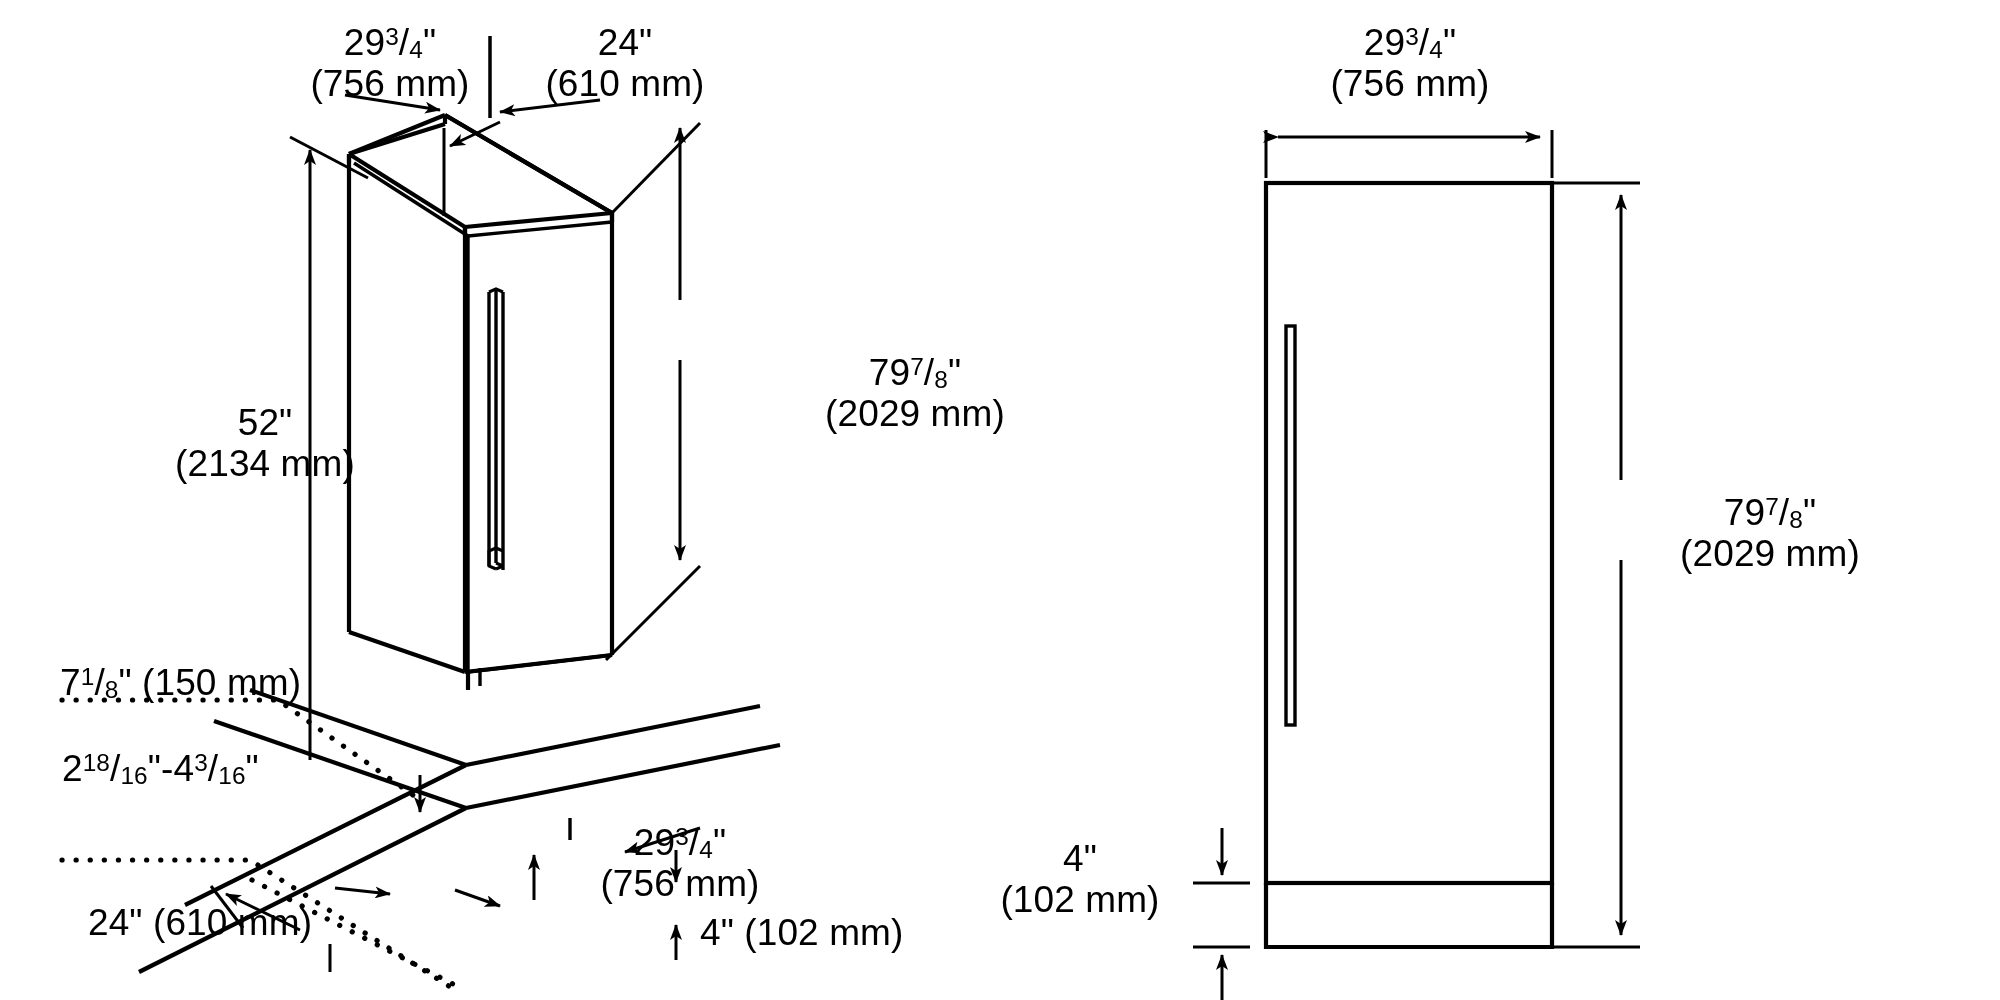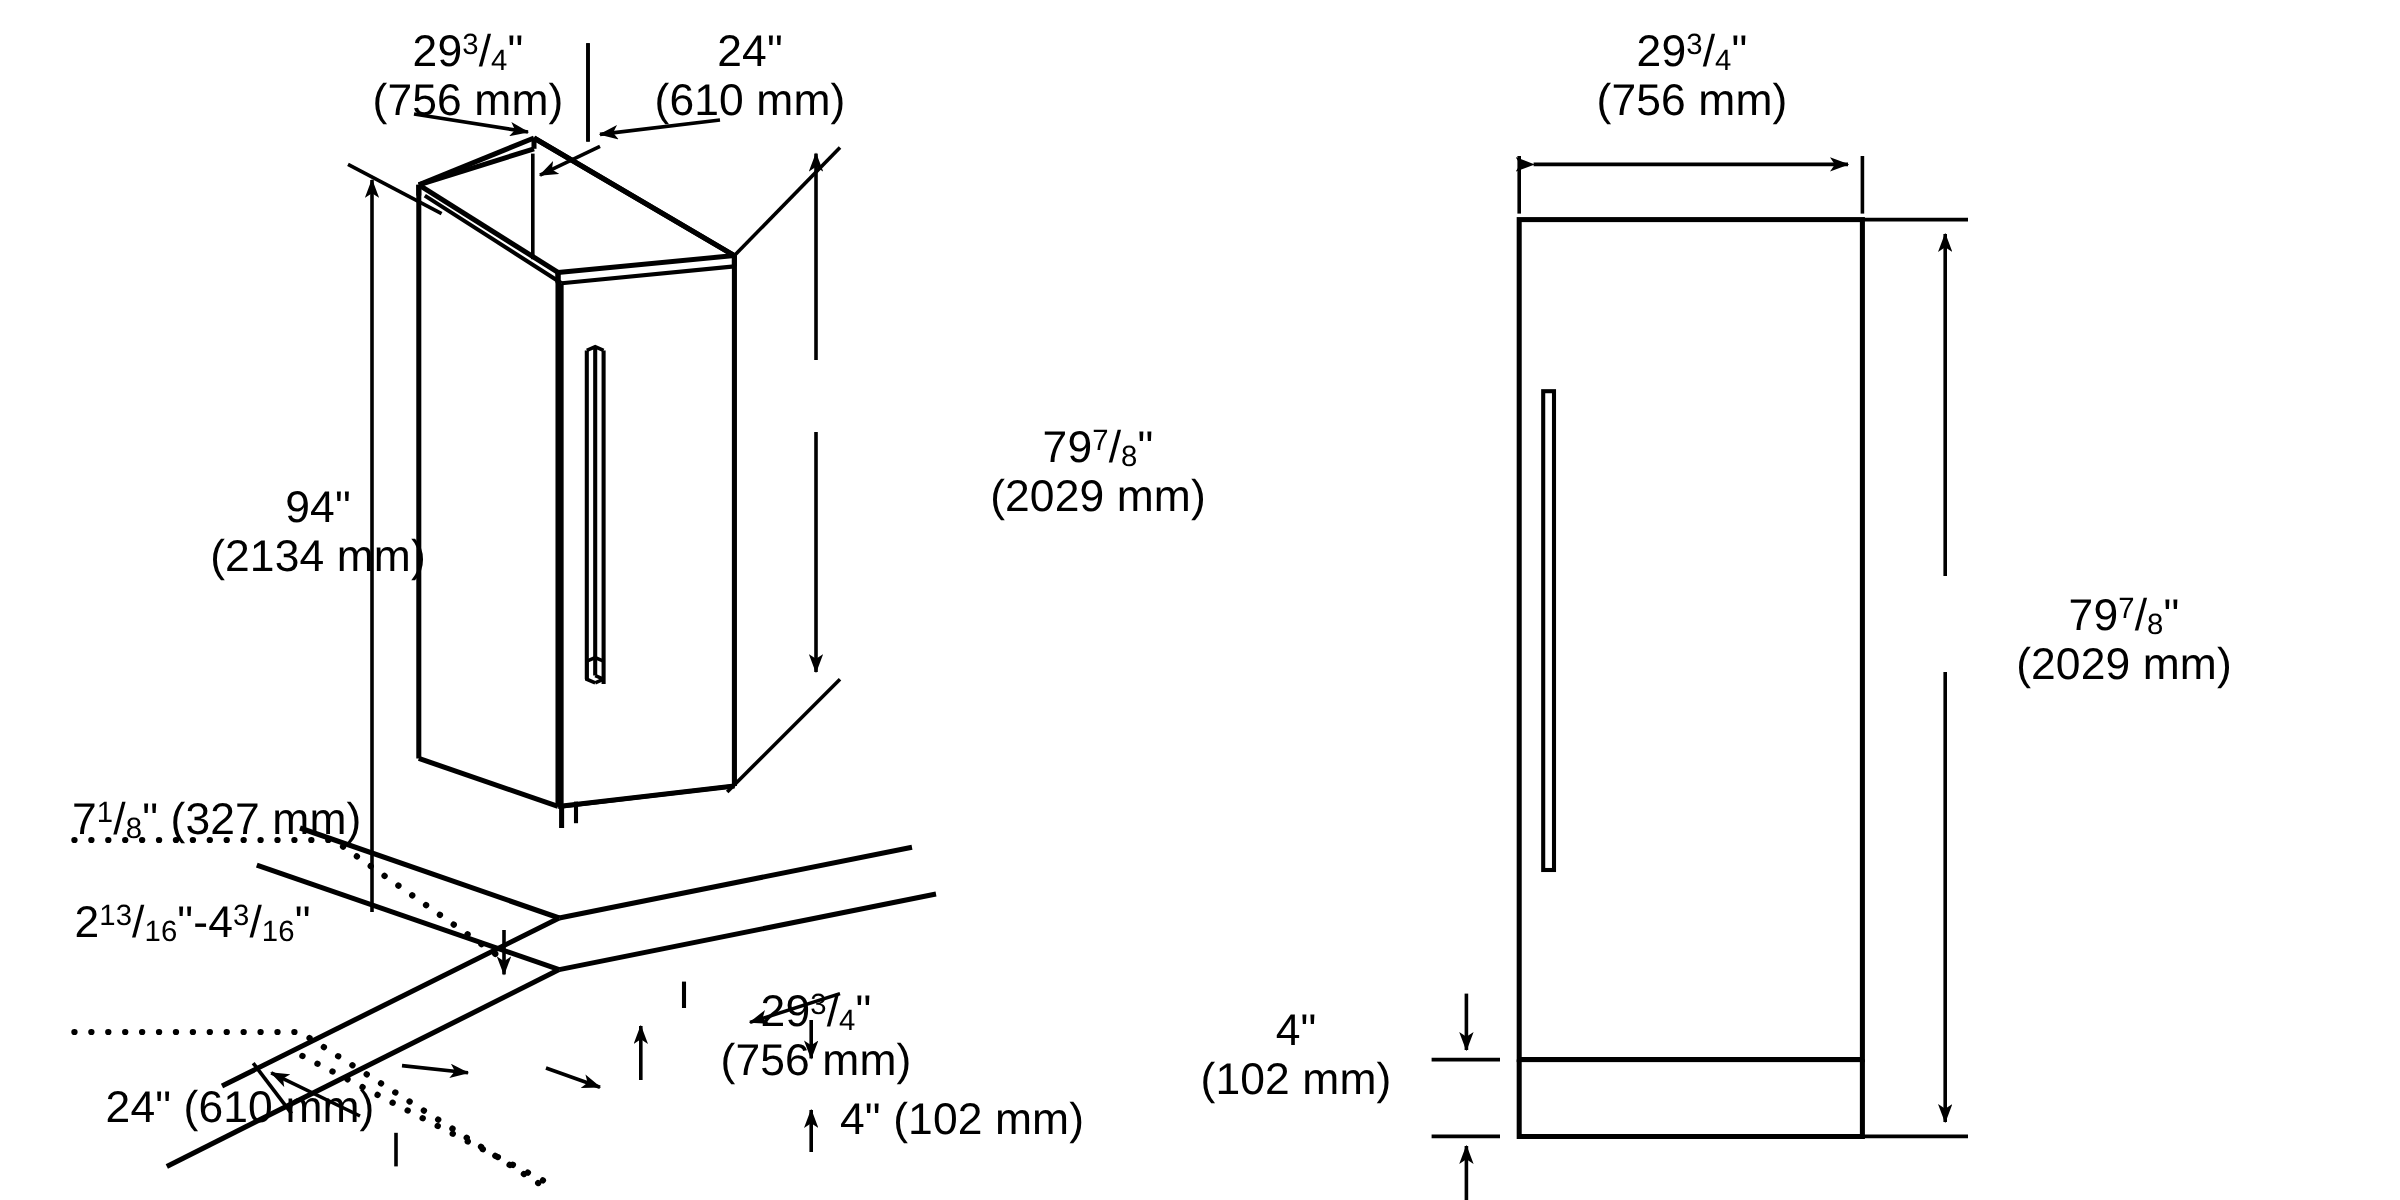--- a/index.html
+++ b/index.html
@@ -219,42 +219,42 @@
 
   <div class="lbl ctr" style="left:520px;top:22px;width:210px;">
     <span class="r">
       <span>24</span><span>"</span>
     </span>
     <span class="r">(610 mm)</span>
   </div>
 
   <div class="lbl ctr" style="left:140px;top:402px;width:250px;">
     <span class="r">
-      <span>94</span><span>"</span>
+      <span>52</span><span>"</span>
     </span>
     <span class="r">(2134 mm)</span>
   </div>
 
   <div class="lbl ctr" style="left:790px;top:352px;width:250px;">
     <span class="r">
       <span>79</span><sup class="n">7</sup><span class="sl">/</span><sub class="d">8</sub><span>"</span>
     </span>
     <span class="r">(2029 mm)</span>
   </div>
 
   <div class="lbl" style="left:60px;top:662px;">
     <span class="r">
       <span>7</span><sup class="n">1</sup><span class="sl">/</span><sub class="d">8</sub><span>"</span>
-      <span>(327 mm)</span>
+      <span>(150 mm)</span>
     </span>
   </div>
 
   <div class="lbl" style="left:62px;top:748px;">
     <span class="r">
-      <span>2</span><sup class="n">13</sup><span class="sl">/</span><sub class="d">16</sub><span>"</span>-<span>4</span><sup class="n">3</sup><span class="sl">/</span><sub class="d">16</sub><span>"</span>
+      <span>2</span><sup class="n">18</sup><span class="sl">/</span><sub class="d">16</sub><span>"</span>-<span>4</span><sup class="n">3</sup><span class="sl">/</span><sub class="d">16</sub><span>"</span>
     </span>
   </div>
 
   <div class="lbl" style="left:88px;top:902px;">
     <span class="r">
       <span>24</span><span>"</span>
       <span>(610 mm)</span>
     </span>
   </div>
 

